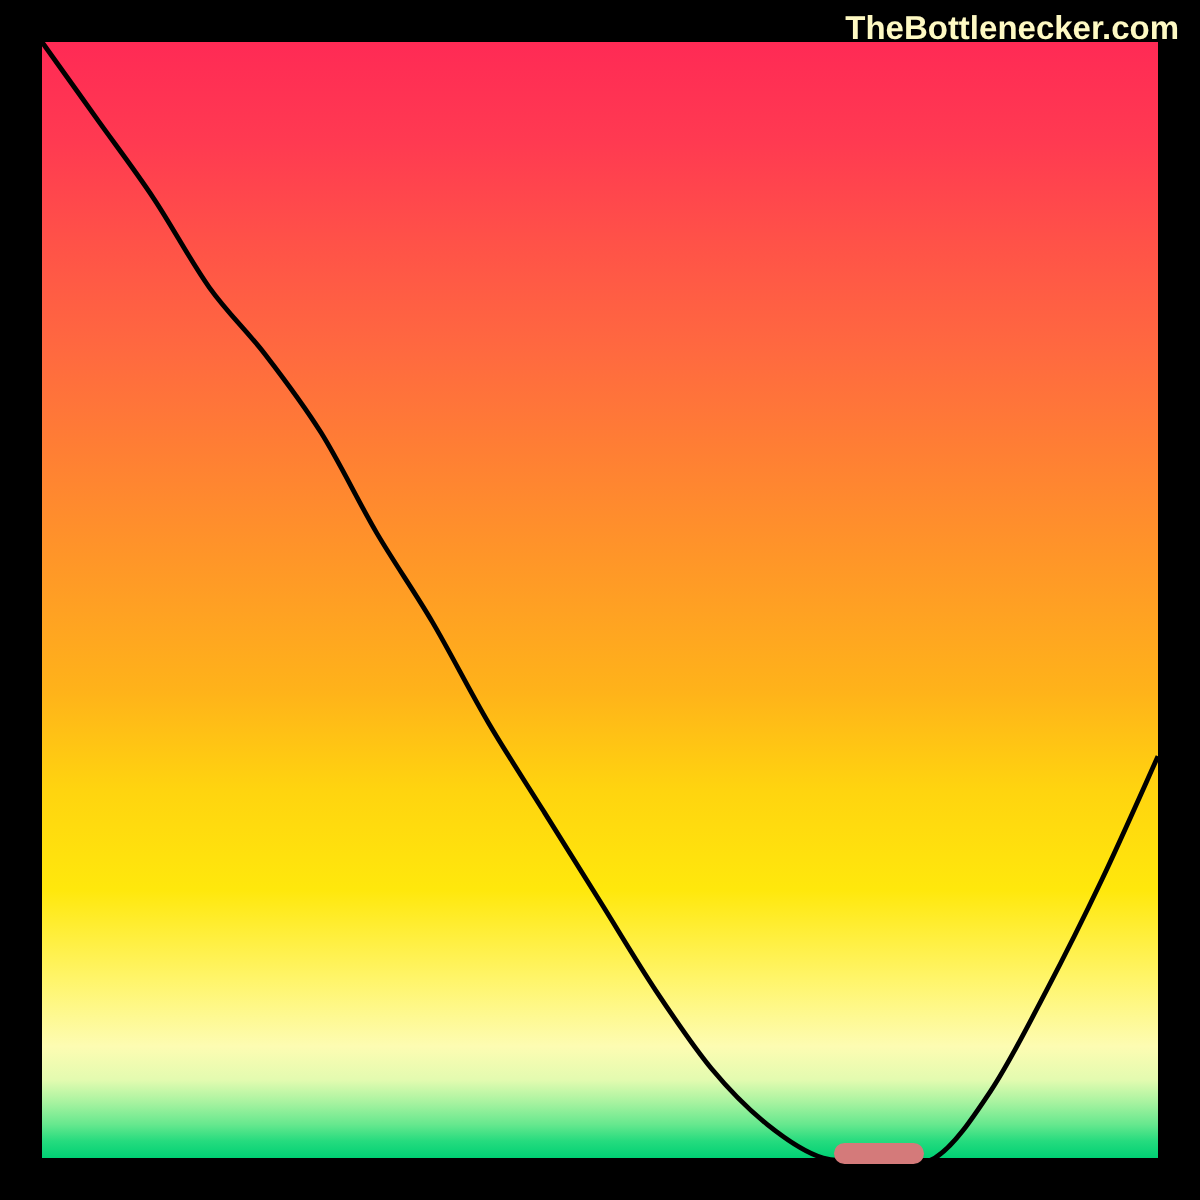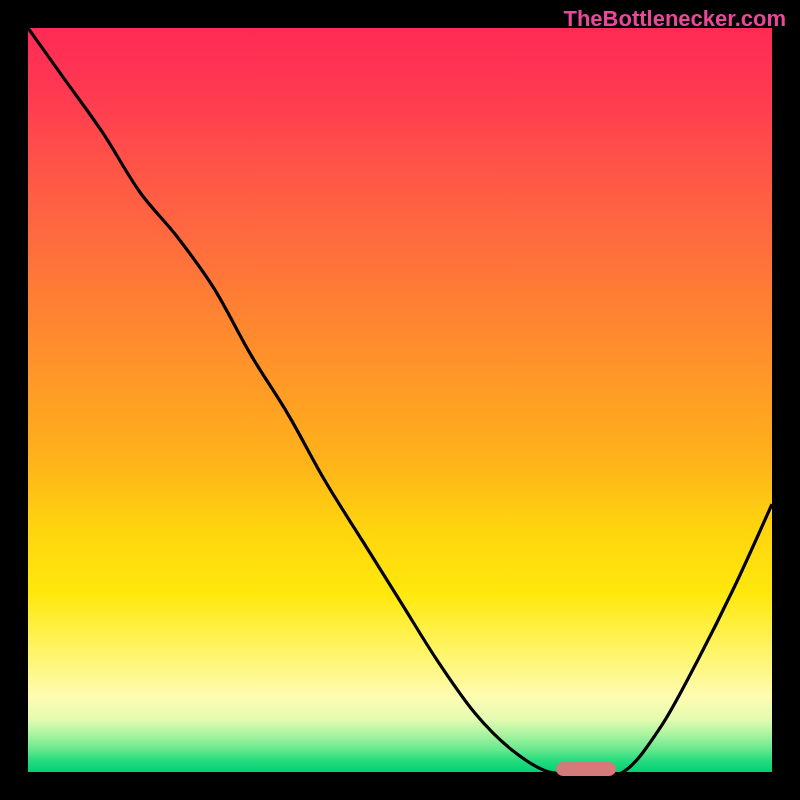--- a/index.html
+++ b/index.html
@@ -8,21 +8,21 @@
     height: 800px;
     background: #000;
     font-family: Arial, sans-serif;
     position: relative;
     overflow: hidden;
   }
   .watermark {
     position: absolute;
     top: 6px;
     right: 14px;
-    color: #ec4899;
+    color: #fef9c3;
     font-size: 22px;
     font-weight: bold;
     z-index: 10;
   }
   .plot-wrap {
     position: absolute;
     left: 28px;
     top: 28px;
     width: 744px;
     height: 744px;

